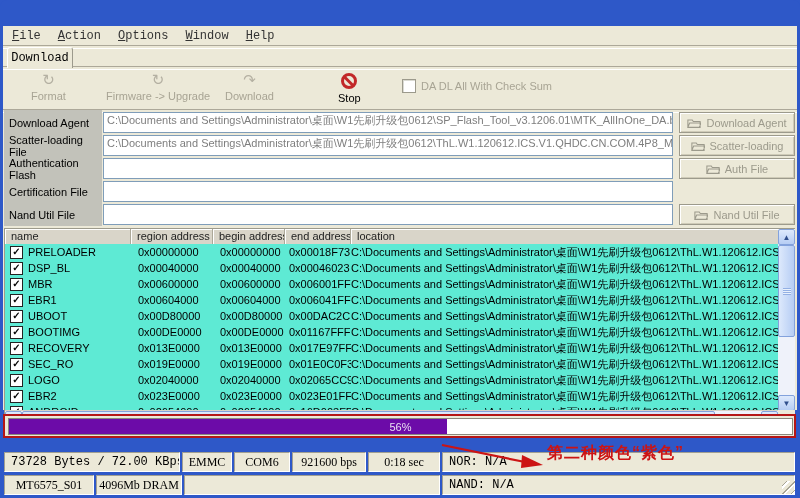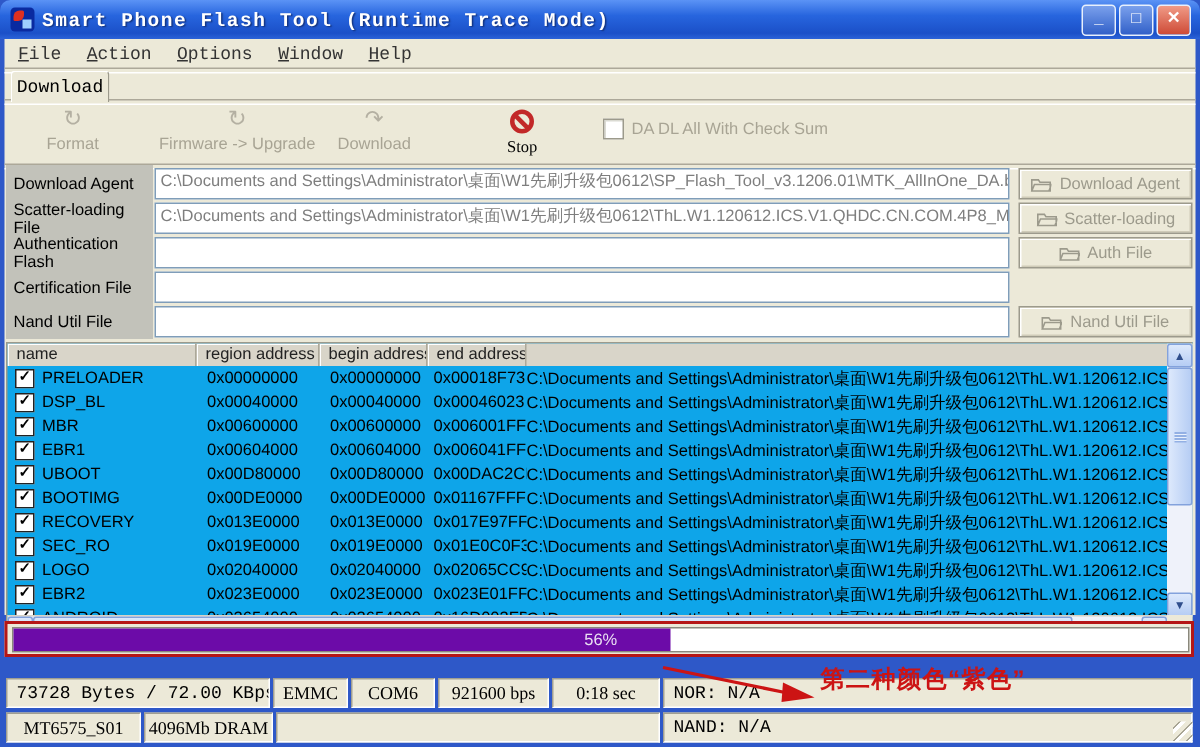--- a/index.html
+++ b/index.html
@@ -41,21 +41,21 @@
   #tab-download{position:absolute;left:4px;top:21px;width:64px;height:20px;
     background:#ECE9D8;border:1px solid #9C9A8C;border-bottom:none;
     border-top-color:#FFFFFF;border-left-color:#FFFFFF;border-radius:3px 3px 0 0;
     font-size:12px;display:flex;align-items:center;justify-content:center;z-index:2;}
 
   
   #toolbar{position:absolute;left:0;top:41px;width:794px;height:42px;}
   .tool{position:absolute;top:6px;display:flex;flex-direction:column;align-items:center;
     gap:3px;color:#A8A494;}
   .tool .ticon{font-size:15px;line-height:14px;color:#B4B0A2;}
-  .tool.enabled{color:#000;font-family:Liberation Serif, serif;}
+  .tool.enabled{color:#000;}
   #stop-icon{width:16px;height:16px;border:3px solid #C22828;border-radius:50%;
     position:relative;box-sizing:border-box;}
   #stop-icon::after{content:"";position:absolute;left:-1px;top:4px;width:12px;height:3px;
     background:#C22828;transform:rotate(45deg);}
   #tb-check{position:absolute;left:399px;top:12px;display:flex;align-items:center;gap:5px;
     color:#A8A494;}
   .cbox{width:12px;height:12px;background:#fff;border:1px solid #9C9A8C;
     box-shadow:inset 1px 1px 0 #DADAD2;flex:none;}
 
   
@@ -66,21 +66,21 @@
     background:#fff;border:1px solid #7F9DB9;font-family:"Liberation Sans",sans-serif;
     font-size:11px;color:#7E7E7E;padding:0 3px;white-space:nowrap;overflow:hidden;}
   .fbtn{position:absolute;left:676px;width:116px;height:21px;box-sizing:border-box;
     background:#ECE9D8;border:1px solid #9C9A8C;
     box-shadow:inset 1px 1px 0 #FFFFFF, inset -1px -1px 0 #CFCBB8;
     color:#9C9A8C;font-size:11px;display:flex;align-items:center;justify-content:center;gap:5px;}
   .fbtn svg{flex:none;}
 
   
   #table{position:absolute;left:1px;top:202px;width:791px;height:198px;
-    background:#0ea5e9;border:1px solid #9C9A8C;box-sizing:border-box;}
+    background:#5eead4;border:1px solid #9C9A8C;box-sizing:border-box;}
   #thead{position:absolute;left:0;top:0;width:773px;height:15px;background:#D9D5C9;
     display:flex;}
   .hcell{height:15px;box-sizing:border-box;border-right:1px solid #ACA899;
     box-shadow:inset 1px 1px 0 #FFFFFF;padding:1px 0 0 6px;color:#222;
     white-space:nowrap;overflow:hidden;}
   #trows{position:absolute;left:0;top:15px;width:773px;height:166px;overflow:hidden;}
   .trow{height:16px;display:flex;align-items:center;}
   .cell{white-space:nowrap;overflow:hidden;box-sizing:border-box;}
   .c-name{width:126px;display:flex;align-items:center;gap:5px;padding-left:5px;}
   .c-reg{width:82px;padding-left:7px;}
@@ -134,29 +134,20 @@
 
   
   #anno-svg{position:absolute;left:400px;top:424px;width:260px;height:60px;pointer-events:none;z-index:5;}
   #anno-text{position:absolute;left:547px;top:443px;z-index:5;color:#CC1414;
     font-size:16px;font-weight:bold;letter-spacing:1px;}
 </style>
 </head>
 <body>
 
 <div id="frame">
-  <div id="titlebar">
-    <div id="app-icon"></div>
-    <div id="title-text" class="mono">Smart Phone Flash Tool (Runtime Trace Mode)</div>
-    <div id="win-controls">
-      <div class="winbtn">_</div>
-      <div class="winbtn">□</div>
-      <div class="winbtn close">✕</div>
-    </div>
-  </div>
 
   <div id="app">
 
     <div id="menubar" class="mono">
       <span class="mi"><u>F</u><span>ile</span></span>
       <span class="mi"><u>A</u><span>ction</span></span>
       <span class="mi"><u>O</u><span>ptions</span></span>
       <span class="mi"><u>W</u><span>indow</span></span>
       <span class="mi"><u>H</u><span>elp</span></span>
     </div>
@@ -226,20 +217,21 @@
         </svg>
       <span>Nand Util File</span>
     </div>
 
     <div id="table">
       <div id="thead">
         <span class="hcell" style="width:126px">name</span>
         <span class="hcell" style="width:82px">region address</span>
         <span class="hcell" style="width:72px">begin address</span>
         <span class="hcell" style="width:66px">end address</span>
+        <span class="hcell" style="flex:1;border-right:none">location</span>
       </div>
       <div id="trows">
           <div class="trow">
             <span class="cell c-name">
               <span class="rcb">✓</span>
               <span>PRELOADER</span>
             </span>
             <span class="cell c-reg">0x00000000</span>
             <span class="cell c-beg">0x00000000</span>
             <span class="cell c-end">0x00018F73</span>

